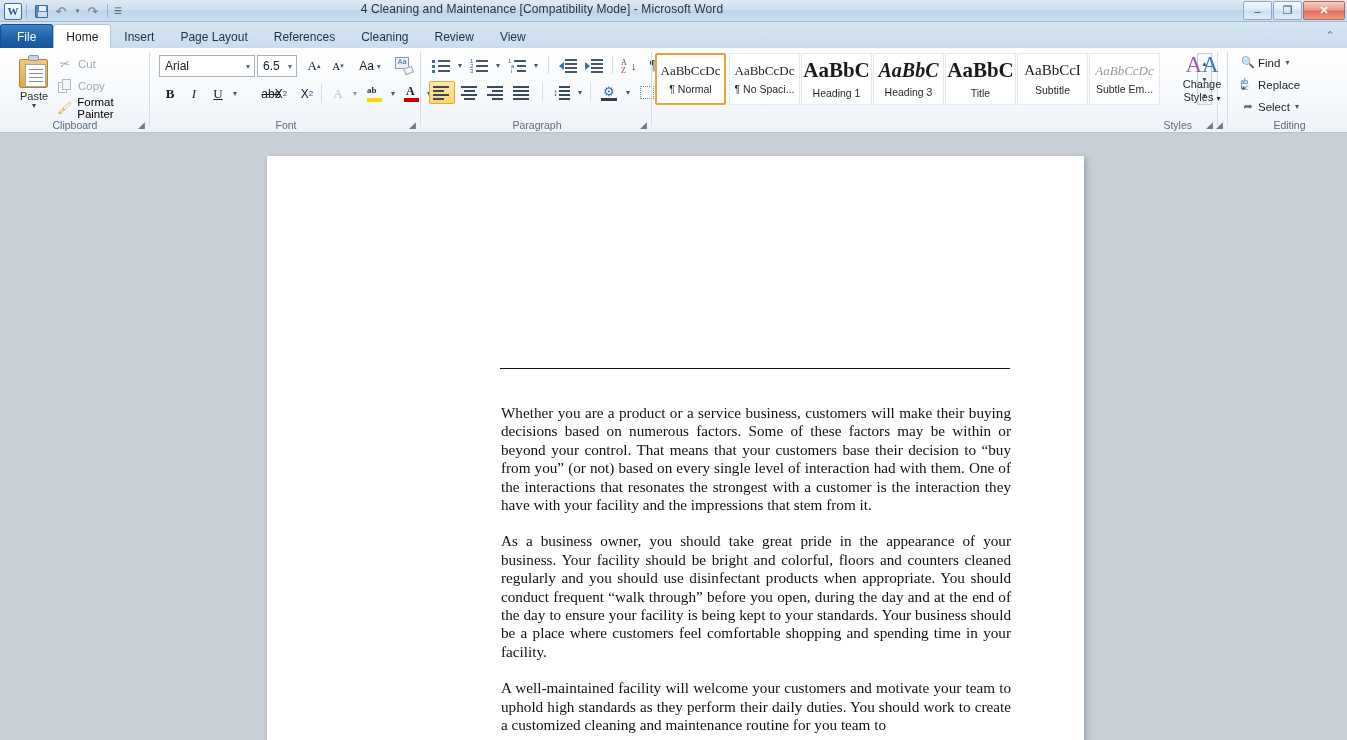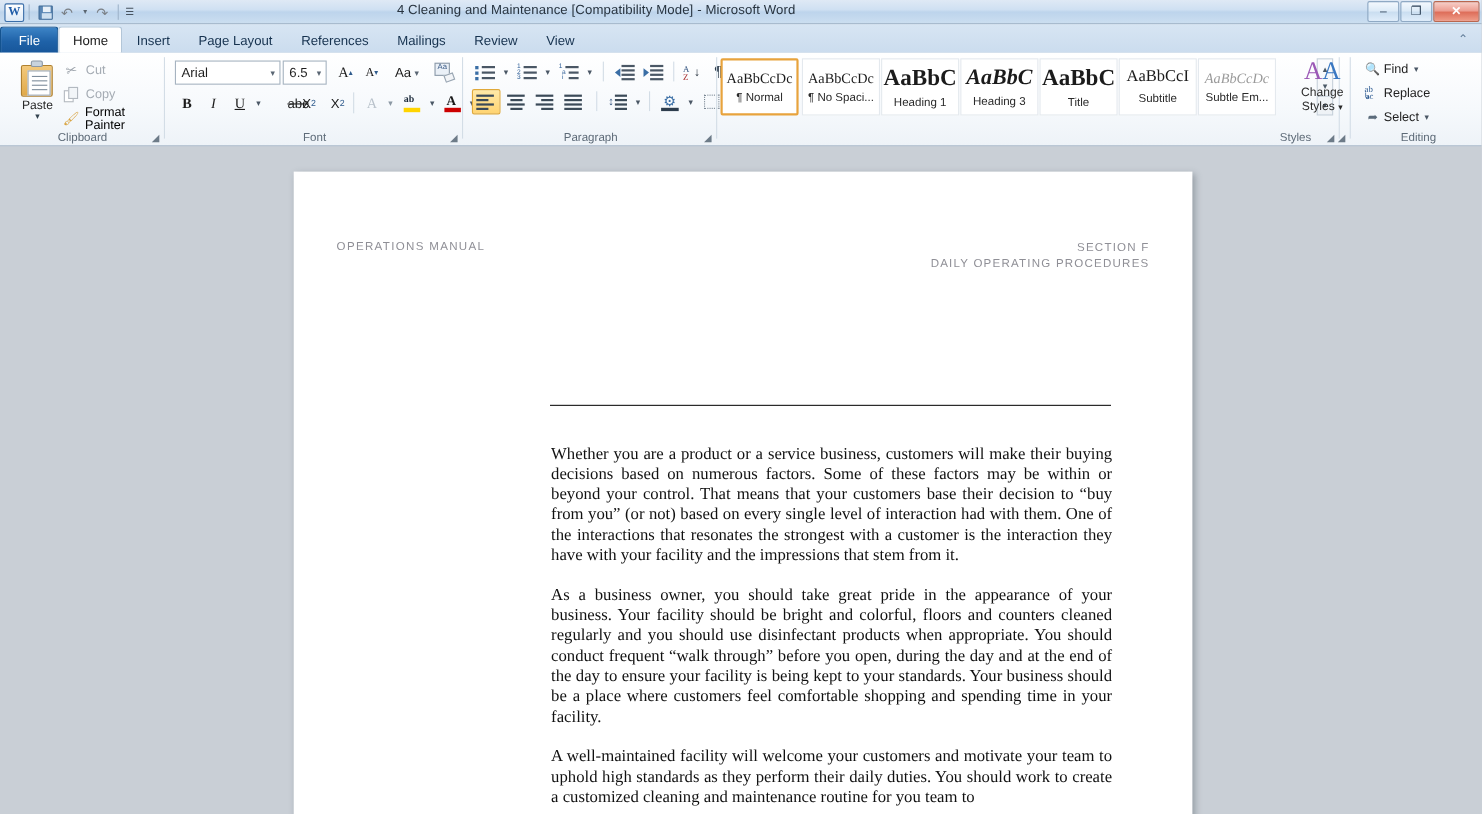--- a/index.html
+++ b/index.html
@@ -321,21 +321,21 @@
     </div>
   </div>
 
   <div class="tabstrip">
     <div class="tabs">
       <div class="tab file">File</div>
       <div class="tab active">Home</div>
       <div class="tab">Insert</div>
       <div class="tab">Page Layout</div>
       <div class="tab">References</div>
-      <div class="tab">Mailings</div>
+      <div class="tab">Cleaning</div>
       <div class="tab">Review</div>
       <div class="tab">View</div>
     </div>
     <div class="ribbon-collapse">⌃</div>
   </div>
 
   <div class="ribbon">
 
     <div class="group" id="g-clipboard">
       <div class="paste-btn">
@@ -659,27 +659,20 @@
         <span>Select</span>
         <span style="margin-left:5px;font-size:8px;color:#4a5765;">▾</span>
       </div>
       <div class="group-label">Editing</div>
     </div>
   </div>
 
   <div class="canvas">
     <div class="page">
 
-      <div class="doc-header">
-        <div class="hdr-left">OPERATIONS  MANUAL</div>
-        <div class="hdr-right">
-          <div>SECTION  F</div>
-          <div>DAILY OPERATING PROCEDURES</div>
-        </div>
-      </div>
 
       <div class="title-rule"></div>
 
       <div class="body">
         <p>Whether you are a product or a service business, customers will make their buying decisions based on numerous factors.  Some of these factors may be within or beyond your control.  That means that your customers base their decision to “buy from you” (or not) based on every single level of interaction had with them. One of the interactions that resonates the strongest with a customer is the interaction they have with your facility and the impressions that stem from it.</p>
         <p>As a business owner, you should take great pride in the appearance of your business. Your facility should be bright and colorful, floors and counters cleaned regularly and you should use disinfectant products when appropriate. You should conduct frequent “walk through” before you open, during the day and at the end of the day to ensure your facility is being kept to your standards. Your business should be a place where customers feel comfortable shopping and spending time in your facility.</p>
         <p>A well-maintained facility will welcome your customers and motivate your team to uphold high standards as they perform their daily duties.  You should work to create a customized cleaning and maintenance routine for you team to</p>
       </div>
 
     </div>

